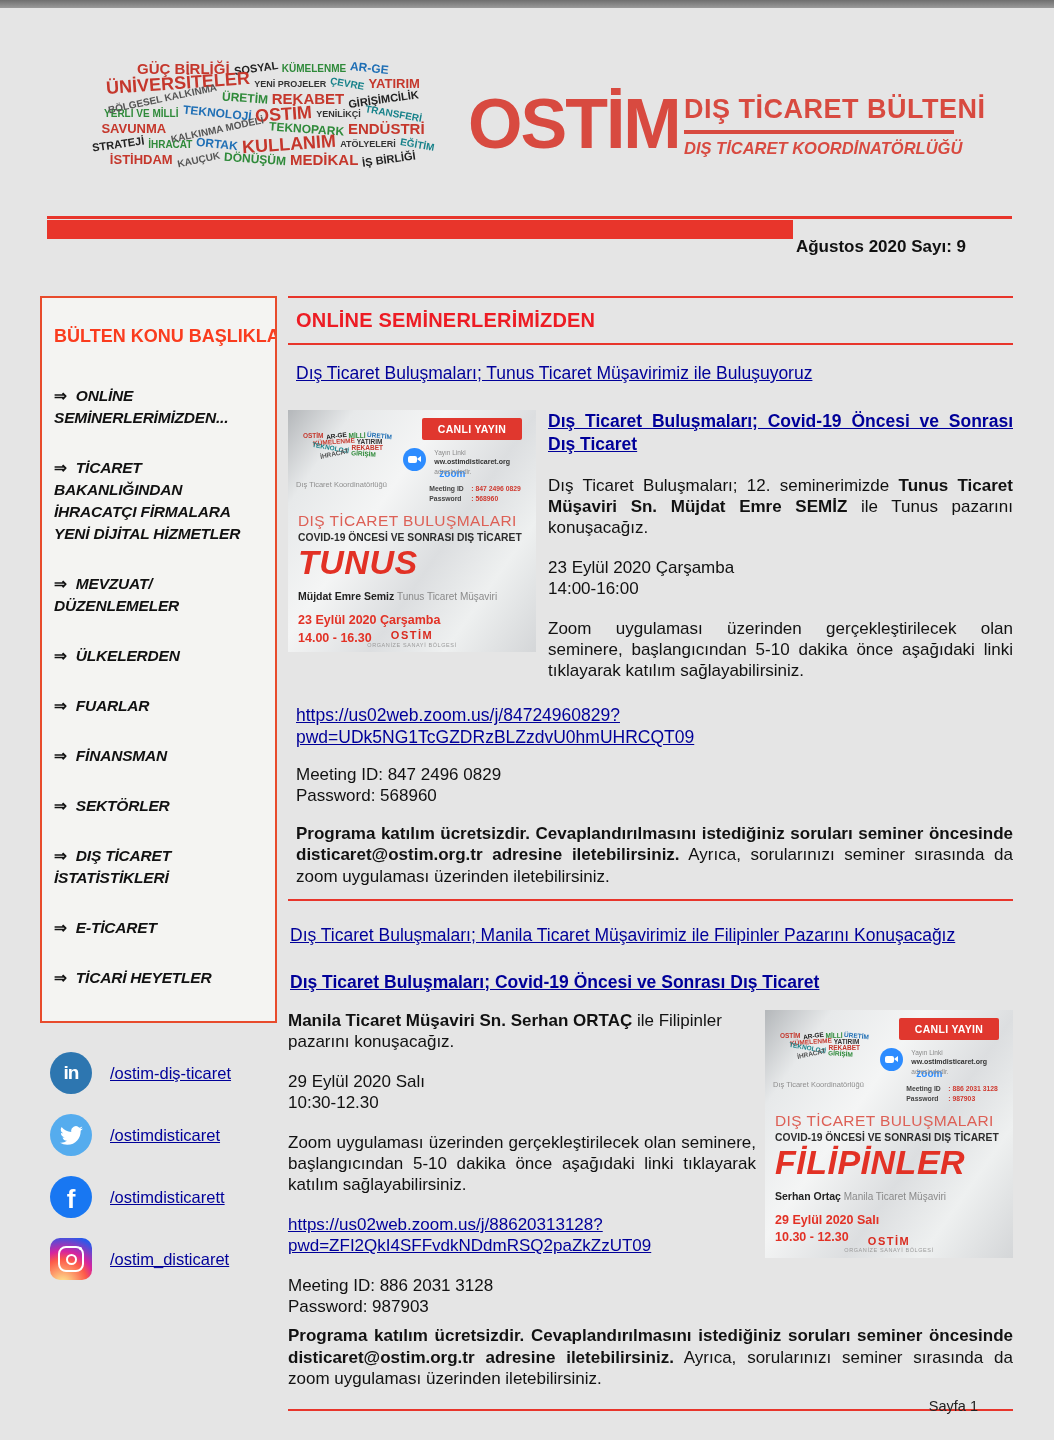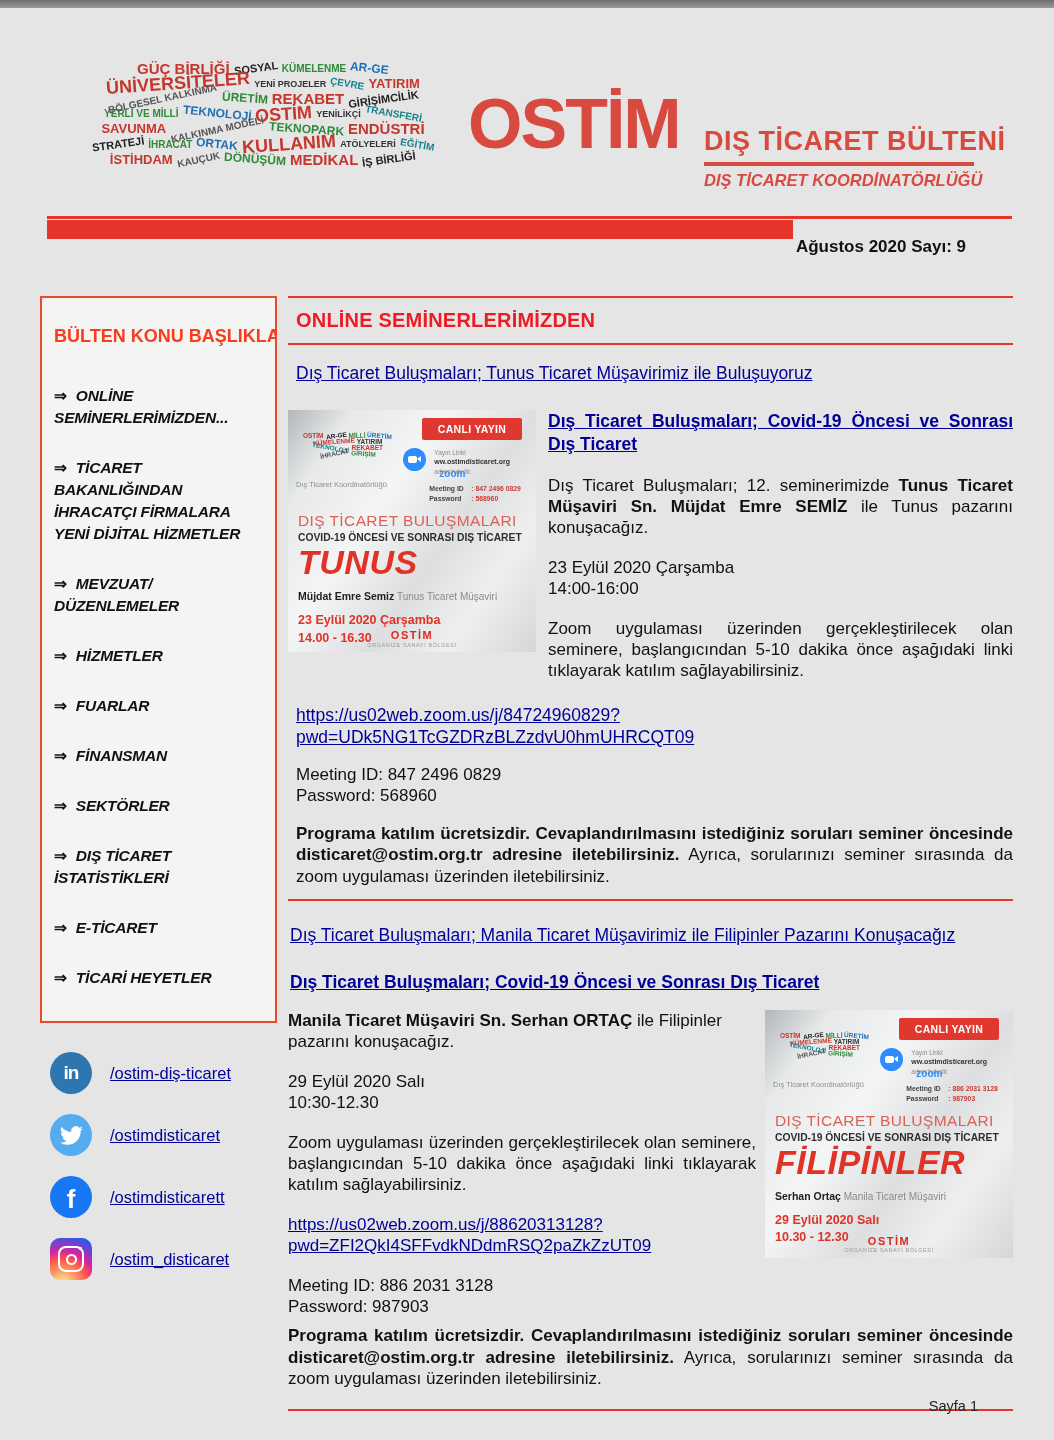--- a/index.html
+++ b/index.html
@@ -21,21 +21,21 @@
   .c3 { color:#1f6fb5; font-size:12px; transform:rotate(6deg); }
   .c4 { color:#c5372c; font-size:18px; transform:rotate(-4deg); }
   .c5 { color:#333; font-size:9px; }
   .c6 { color:#17828a; font-size:10px; transform:rotate(10deg); }
   .c7 { color:#c5372c; font-size:13px; }
   .c8 { color:#555; font-size:10px; transform:rotate(-12deg); }
   .c9 { color:#2f8a3a; font-size:12px; transform:rotate(4deg); }
 
   .brand-ostim { position:absolute; left:468px; top:84px; color:#d84a40;
     font-size:70px; font-weight:bold; letter-spacing:-2px; }
-  .brand-right { position:absolute; left:704px; top:94px; width:270px;margin-top:32px; }
+  .brand-right { position:absolute; left:684px; top:94px; width:270px; }
   .brand-title { color:#d84a40; font-size:27px; font-weight:bold; letter-spacing:.5px;
     padding-bottom:5px; border-bottom:4px solid #d84a40; white-space:nowrap; }
   .brand-sub { color:#d84a40; font-size:16.5px; font-weight:bold; font-style:italic;
     margin-top:5px; white-space:nowrap; }
 
   .issue-area { position:absolute; left:47px; top:216px; width:965px;
     border-top:3px solid #e8352b; }
   .issue-bar { height:19px; width:746px; background:#e8352b; margin-top:1px; }
   .issue-label { position:absolute; right:46px; top:18px; font-size:17px;
     font-weight:bold; color:#111; white-space:nowrap; }
@@ -188,21 +188,21 @@
   <div class="issue-area">
     <div class="issue-bar"></div>
     <div class="issue-label">Ağustos 2020 Sayı: 9</div>
   </div>
 
   <aside class="sidebar">
     <div class="sb-title">BÜLTEN KONU BAŞLIKLARI</div>
     <div class="sb-item"><span class="arr">⇒</span><span>ONLİNE SEMİNERLERİMİZDEN...</span></div>
     <div class="sb-item"><span class="arr">⇒</span><span>TİCARET BAKANLIĞINDAN İHRACATÇI FİRMALARA YENİ DİJİTAL HİZMETLER</span></div>
     <div class="sb-item"><span class="arr">⇒</span><span>MEVZUAT/ DÜZENLEMELER</span></div>
-    <div class="sb-item"><span class="arr">⇒</span><span>HİZMETLER</span></div>
+    <div class="sb-item"><span class="arr">⇒</span><span>ÜLKELERDEN</span></div>
     <div class="sb-item"><span class="arr">⇒</span><span>FUARLAR</span></div>
     <div class="sb-item"><span class="arr">⇒</span><span>FİNANSMAN</span></div>
     <div class="sb-item"><span class="arr">⇒</span><span>SEKTÖRLER</span></div>
     <div class="sb-item"><span class="arr">⇒</span><span>DIŞ TİCARET İSTATİSTİKLERİ</span></div>
     <div class="sb-item"><span class="arr">⇒</span><span>E-TİCARET</span></div>
     <div class="sb-item"><span class="arr">⇒</span><span>TİCARİ HEYETLER</span></div>
     <div class="sb-item"><span class="arr">⇒</span><span>BU AY GERÇEKLEŞTİRDİKLERİMİZ...</span></div>
   </aside>
 
   <div class="social">

